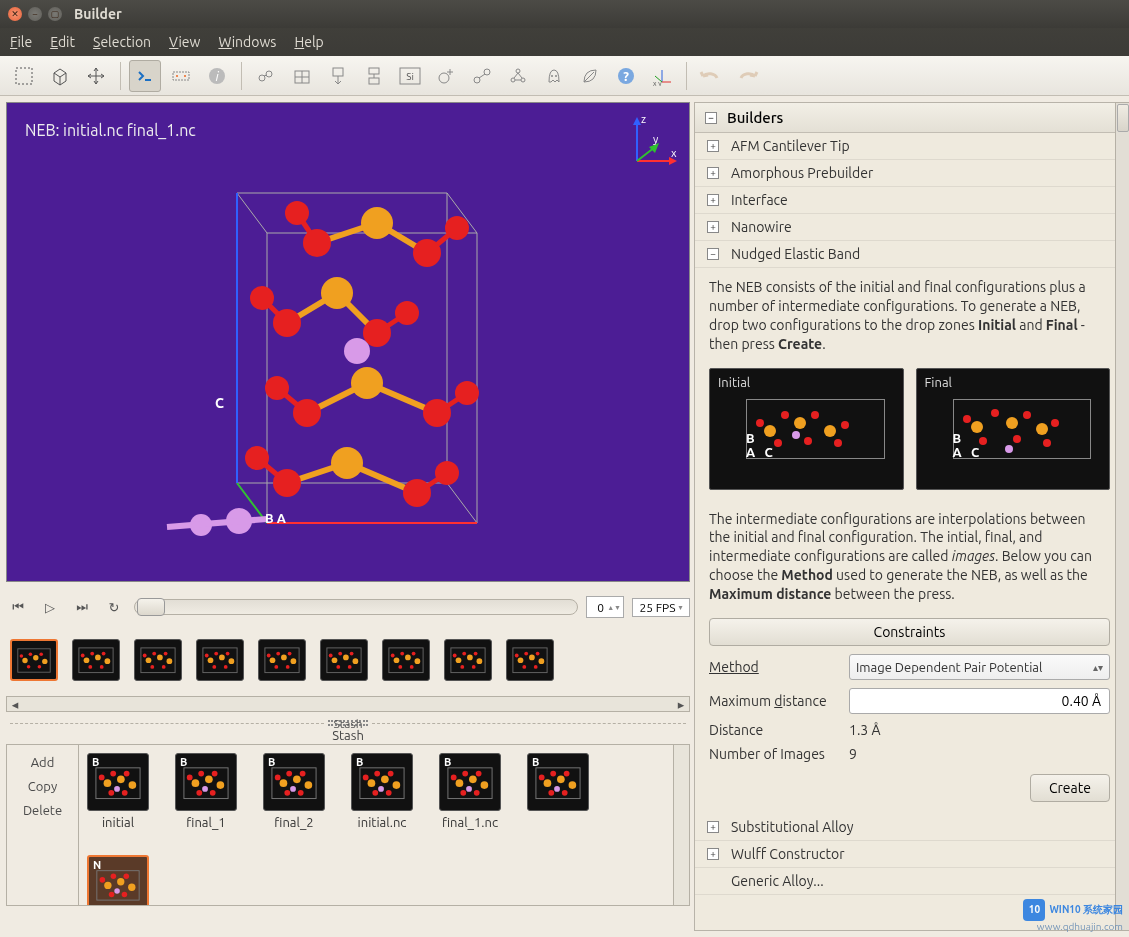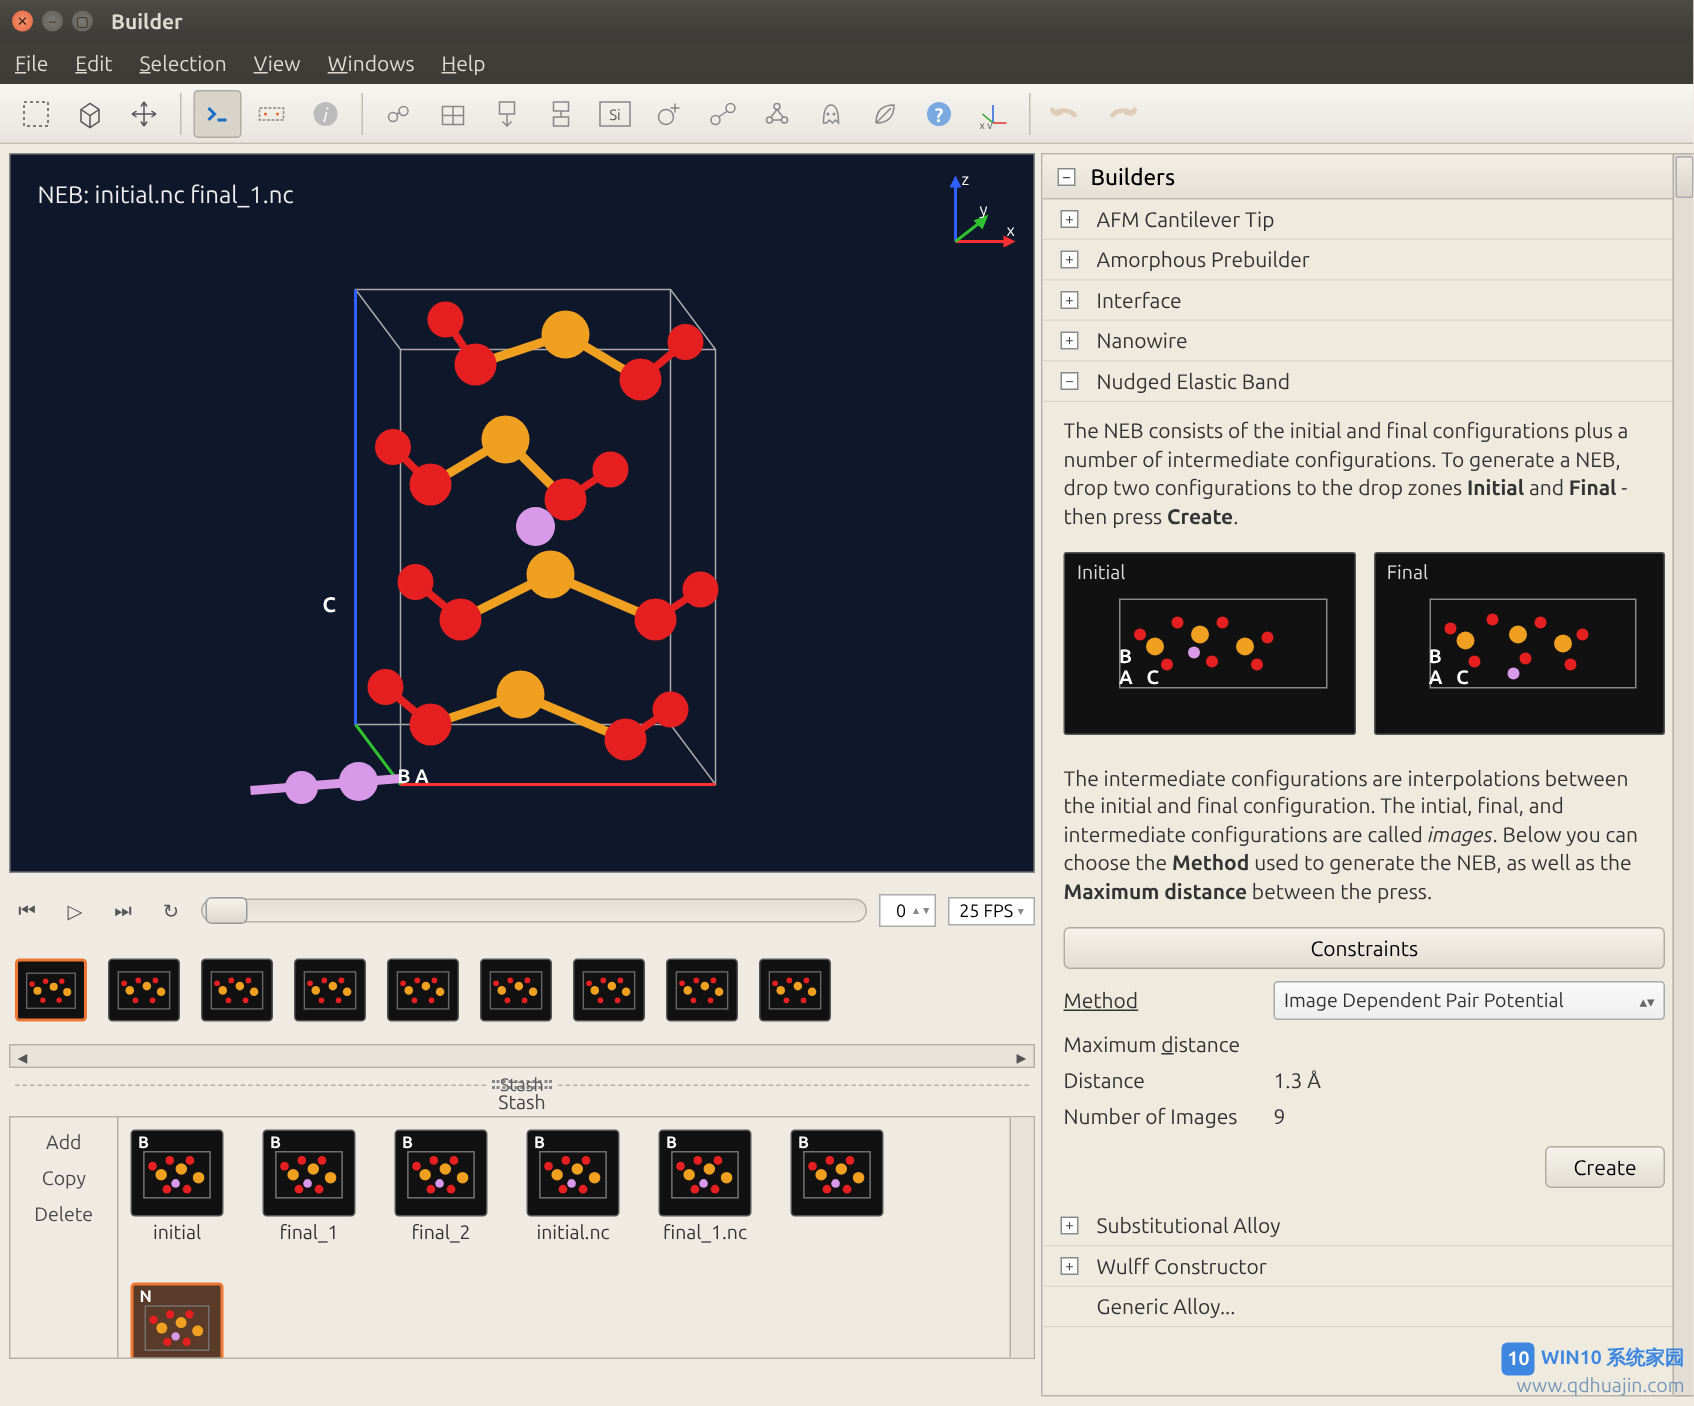--- a/index.html
+++ b/index.html
@@ -19,21 +19,21 @@
 .toolbar { background: linear-gradient(#f7f5f0, #e8e5de); border-bottom: 1px solid #c2bdb3; height: 40px; display: flex; align-items: center; padding: 0 8px; gap: 4px; }
 .toolbar .tb-btn { width: 32px; height: 32px; display: flex; align-items: center; justify-content: center; border-radius: 3px; color: #555; }
 .toolbar .tb-sep { width: 1px; height: 28px; background: #c2bdb3; margin: 0 4px; }
 .toolbar .active { background: #d8d4ca; border: 1px solid #b0aca2; }
 .toolbar .disabled { opacity: 0.35; }
 
 .main { display: flex; height: 841px; }
 .left-col { width: 690px; display: flex; flex-direction: column; padding: 6px 0 6px 6px; }
 .right-col { flex: 1; padding: 6px 4px 6px 4px; position: relative; }
 
-.viewport { background: #0f172a; border: 1px solid #888; height: 480px; position: relative; color: #fff; }
+.viewport { background: #4c1d95; border: 1px solid #888; height: 480px; position: relative; color: #fff; }
 .viewport-label { position: absolute; top: 18px; left: 18px; font-size: 16px; color: #eee; }
 .axes { position: absolute; top: 10px; right: 10px; width: 60px; height: 60px; }
 .axis-label-main { position: absolute; left: 208px; bottom: 170px; color: #fff; font-size: 14px; font-weight: bold;}
 .ab-labels { position: absolute; left: 258px; bottom: 56px; color: #fff; font-weight: bold; }
 
 .playback { height: 34px; display: flex; align-items: center; gap: 8px; padding: 4px 0; margin-top: 8px;}
 .play-btn { width: 24px; height: 22px; display: flex; align-items: center; justify-content: center; color: #555; border: 1px solid transparent; border-radius: 3px;}
 .slider-track { flex: 1; height: 16px; background: linear-gradient(#e2ded5,#f0ece3); border: 1px solid #b5b0a5; border-radius: 8px; position: relative; }
 .slider-thumb { position: absolute; left: 2px; top: -2px; width: 28px; height: 18px; background: linear-gradient(#f5f2eb,#ddd8cd); border: 1px solid #999; border-radius: 4px; }
 .play-spin { width: 38px; height: 22px; border: 1px solid #aaa; background: #fff; display:flex; align-items:center; justify-content:flex-end; padding-right:2px; font-size:12px;}
@@ -86,21 +86,21 @@
 .text-input { flex:1; height: 26px; border: 1px solid #aaa; background: #fff; border-radius: 3px; text-align: right; padding: 0 8px; font-size:14px;}
 .val-col { flex:1; }
 
 .create-row { display:flex; justify-content:flex-end; padding: 8px 14px 12px 14px;}
 .create-btn { padding: 5px 18px; background: linear-gradient(#f5f2eb,#e2ded3); border: 1px solid #b0aca2; border-radius: 4px; font-size:14px;}
 .create-btn span::first-letter { text-decoration: underline;}
 
 .r-scroll { position:absolute; right:-2px; top:6px; bottom:6px; width:16px; background:#e2ded5; border:1px solid #b5b0a5;}
 .r-scroll .sb-thumb { position:absolute; left:1px; right:1px; top:1px; height:28px; background:linear-gradient(#f0ece3,#d8d4ca); border:1px solid #aaa; border-radius:2px;}
 
-.watermark { position:absolute; right:6px; bottom:4px; font-size:13px; color:#6b8fb5; opacity:0.9; text-align:right; line-height:1.2;}
+.watermark { position:absolute; right:6px; bottom:4px; font-size:10px; color:#6b8fb5; opacity:0.9; text-align:right; line-height:1.2;}
 .watermark .wlogo { display:inline-block; width:22px; height:22px; background:#2a7de1; color:#fff; font-weight:bold; border-radius:4px; text-align:center; line-height:22px; vertical-align:middle; margin-right:4px;}
 
 svg { display:block; }
 </style>
 </head>
 <body>
 
 <div class="titlebar">
   <div class="win-btns">
     <div class="win-btn close">✕</div>
@@ -701,20 +701,21 @@
 
       <div class="form-row">
         <label><span class="ul">Method</span></label>
         <div class="select">
           <span>Image Dependent Pair Potential</span>
             <span style="font-size:10px;color:#666;">▴▾</span>
         </div>
       </div>
       <div class="form-row">
         <label><span>Maximum </span><span class="ul">d</span><span>istance</span></label>
+        <input class="text-input" value="0.40 Å" style="">
       </div>
       <div class="form-row">
         <label>Distance</label>
         <div class="val-col">1.3 Å</div>
       </div>
       <div class="form-row">
         <label>Number of Images</label>
         <div class="val-col">9</div>
       </div>
       <div class="create-row">

